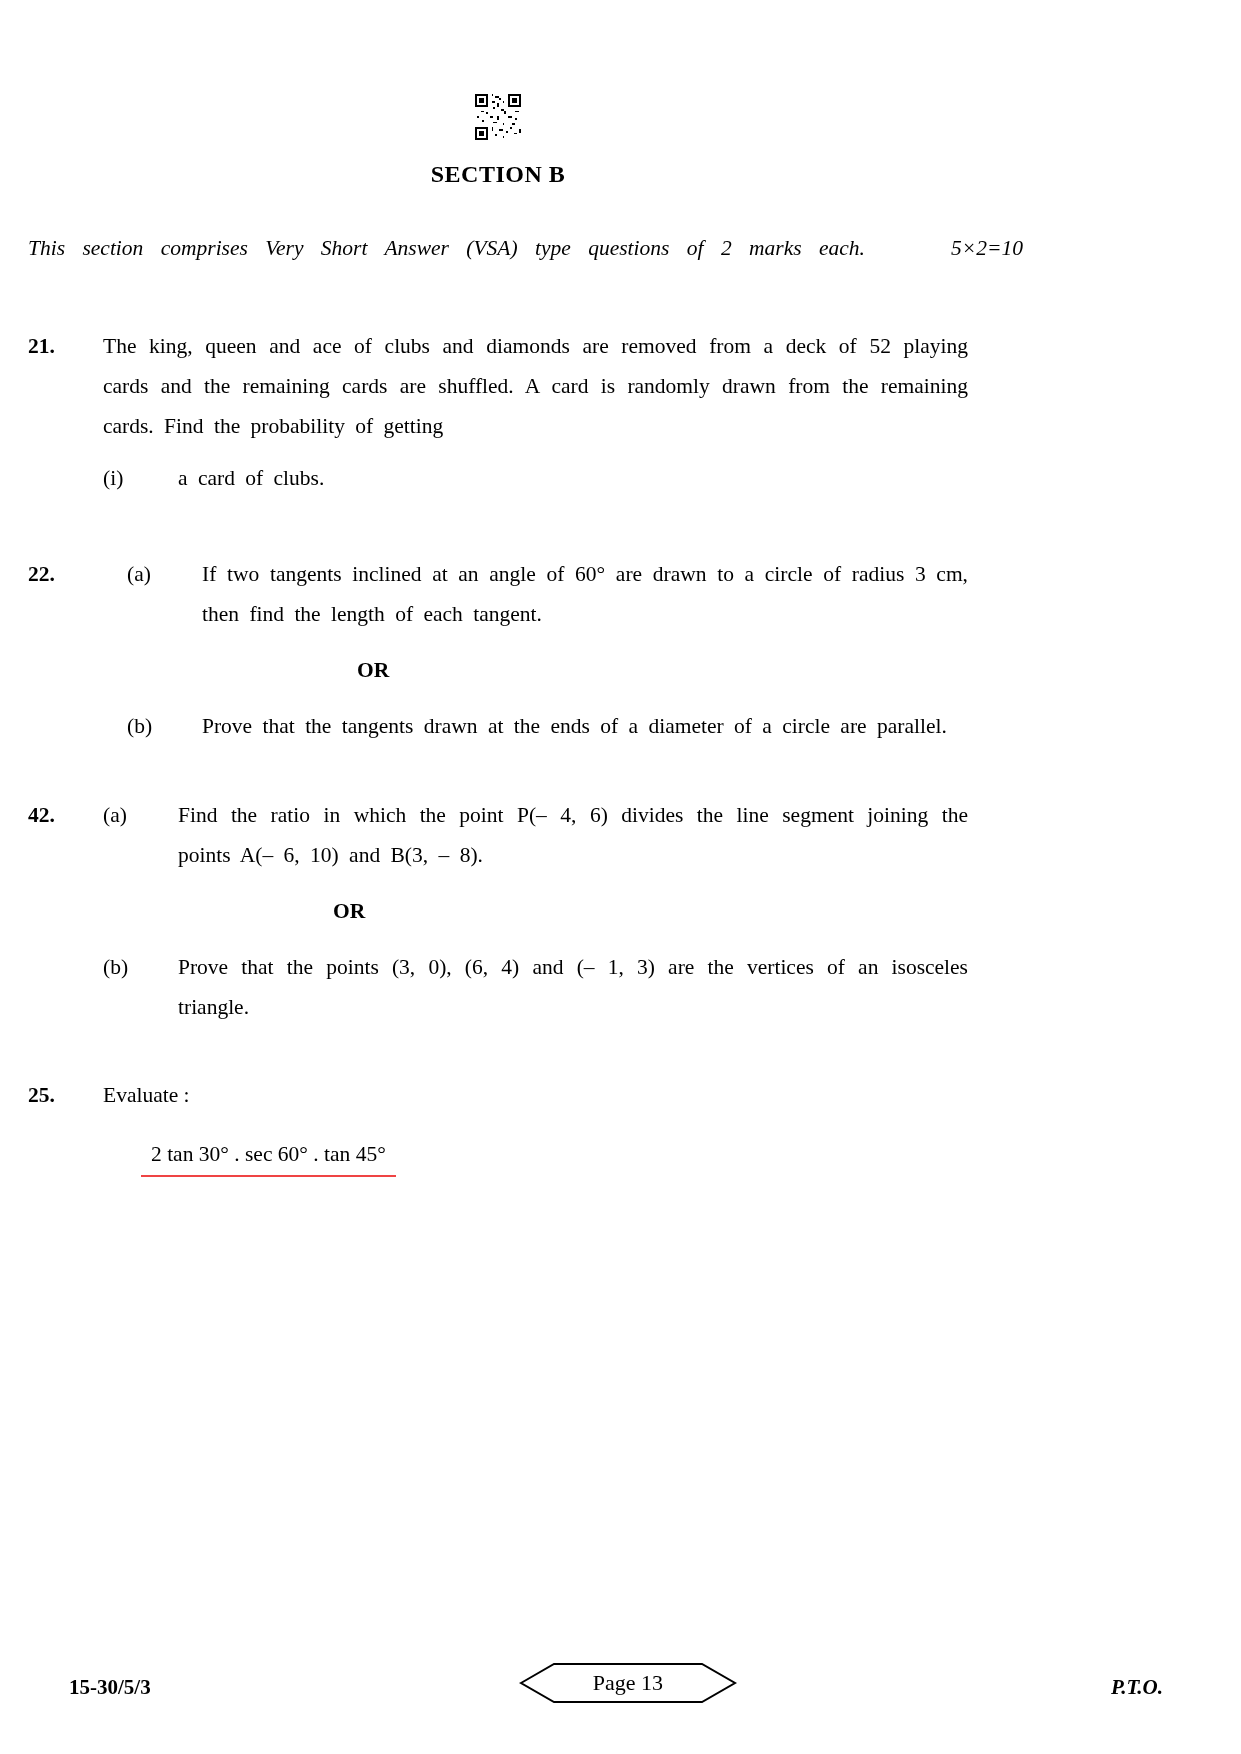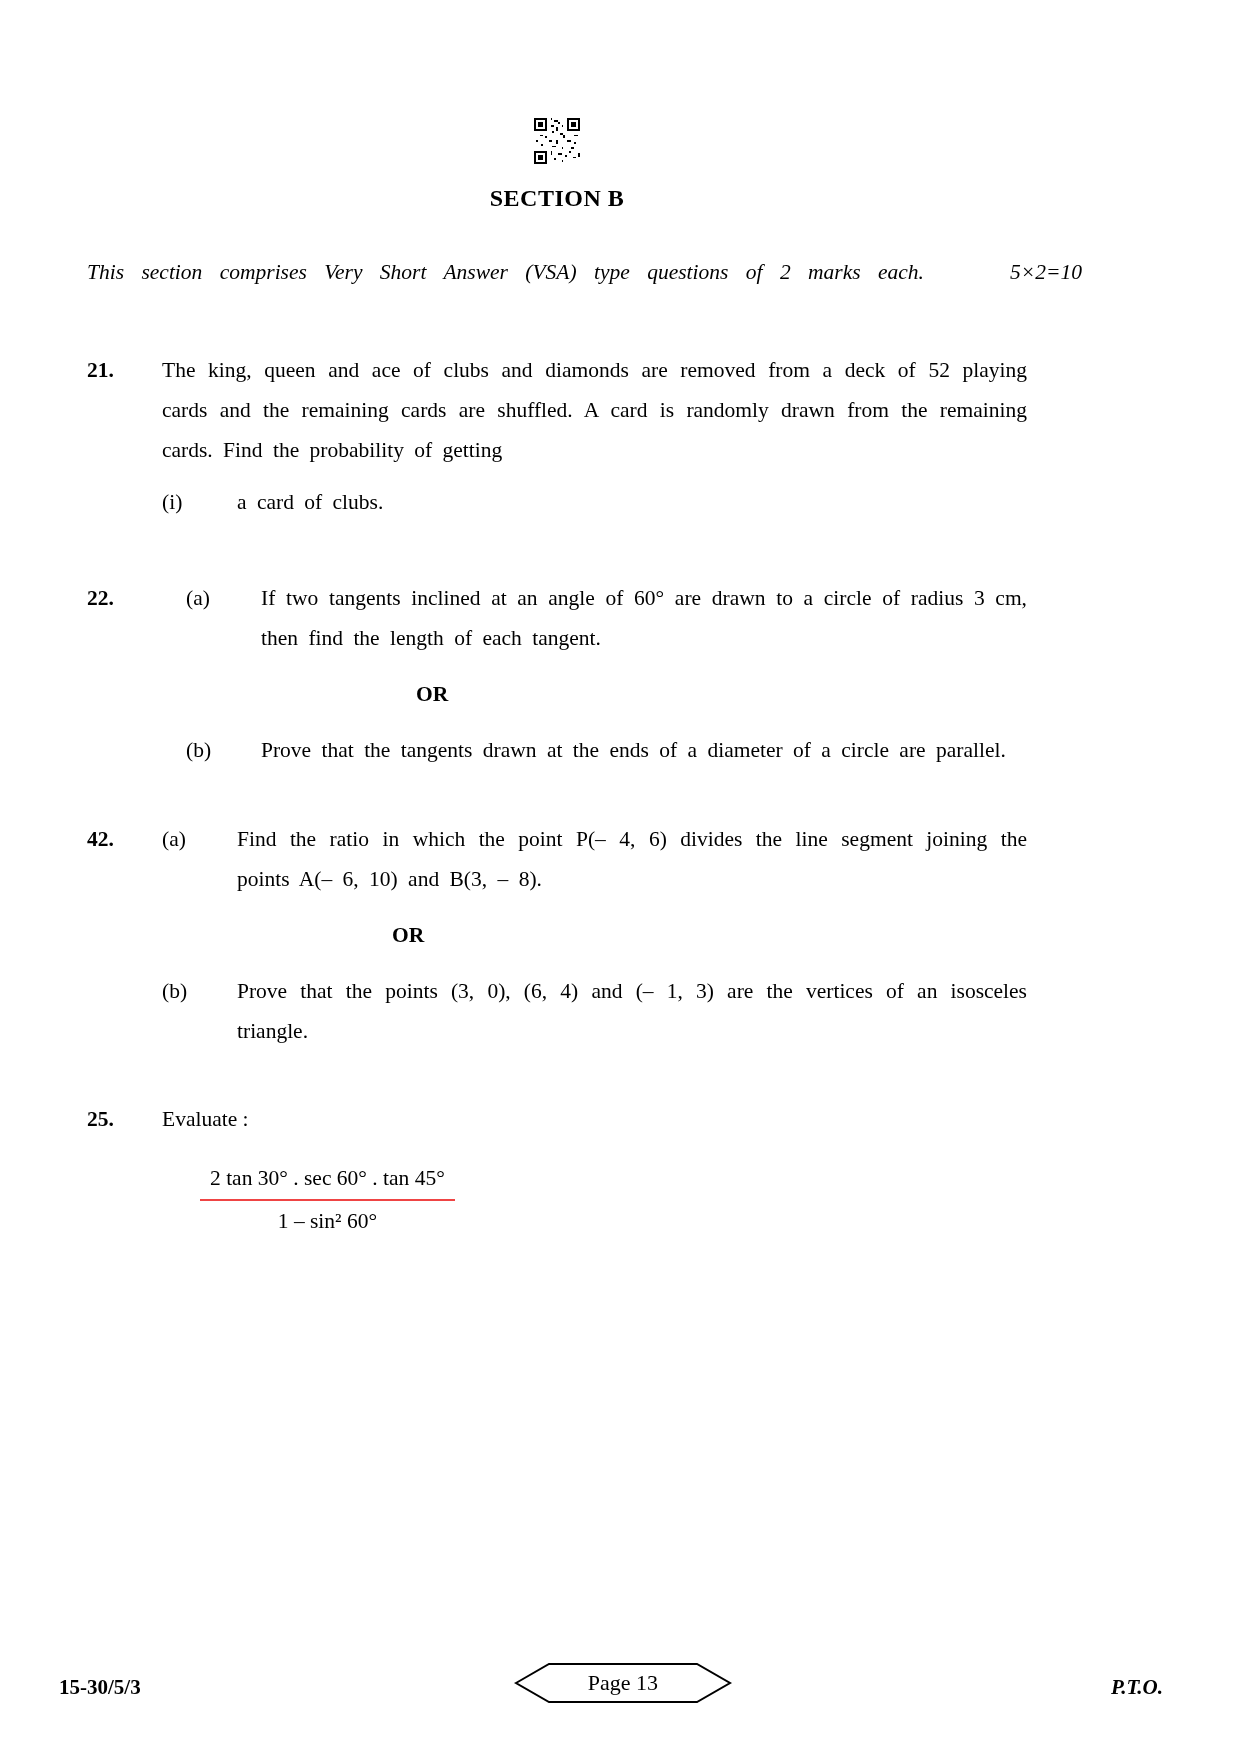--- a/index.html
+++ b/index.html
@@ -6,22 +6,22 @@
   html, body { background:#ffffff; }
   body {
     width:1241px; height:1754px;
     position:relative; overflow:hidden;
     font-family:"Liberation Serif","DejaVu Serif",serif;
     color:#000;
   }
   .content {
     position:relative;
     width:940px;
-    margin-left:87px;
-    padding-top:118px;
+    margin-left:28px;
+    padding-top:94px;
     font-size:21.5px;
     line-height:1.86;
   }
   .qr {
     width:46px; height:46px;
     margin:0 auto;
     display:block;
   }
   .section-title {
     text-align:center;
@@ -79,21 +79,21 @@
     padding:0 10px 4px 10px;
     border-bottom:2px solid #ef4444;
     line-height:1.5;
   }
   .fraction .den {
     padding-top:4px;
     line-height:1.5;
   }
   .footer {
     position:absolute;
-    left:4px; right:0; bottom:48px;
+    left:14px; right:0; bottom:48px;
     height:48px;
   }
   .paper-code {
     position:absolute;
     left:55px; bottom:6px;
     font-weight:bold;
     font-size:21px;
   }
   .page-box {
     position:absolute;
@@ -209,21 +209,20 @@
     </div>
   </div>
 
 
   <div class="question q25">
     <div class="qnum">25.</div>
     <div>
       <div>Evaluate :</div>
       <div class="fraction">
         <div class="num">2 tan 30° . sec 60° . tan 45°</div>
-        <div class="den">1 – sin² 60°</div>
       </div>
     </div>
   </div>
 
 </div>
 
 <div class="footer">
   <div class="paper-code">15-30/5/3</div>
   <svg class="page-box" width="220" height="46" viewBox="0 0 220 46">
     <polygon points="3,23 36,4 184,4 217,23 184,42 36,42" fill="none" stroke="#000" stroke-width="2"></polygon>

